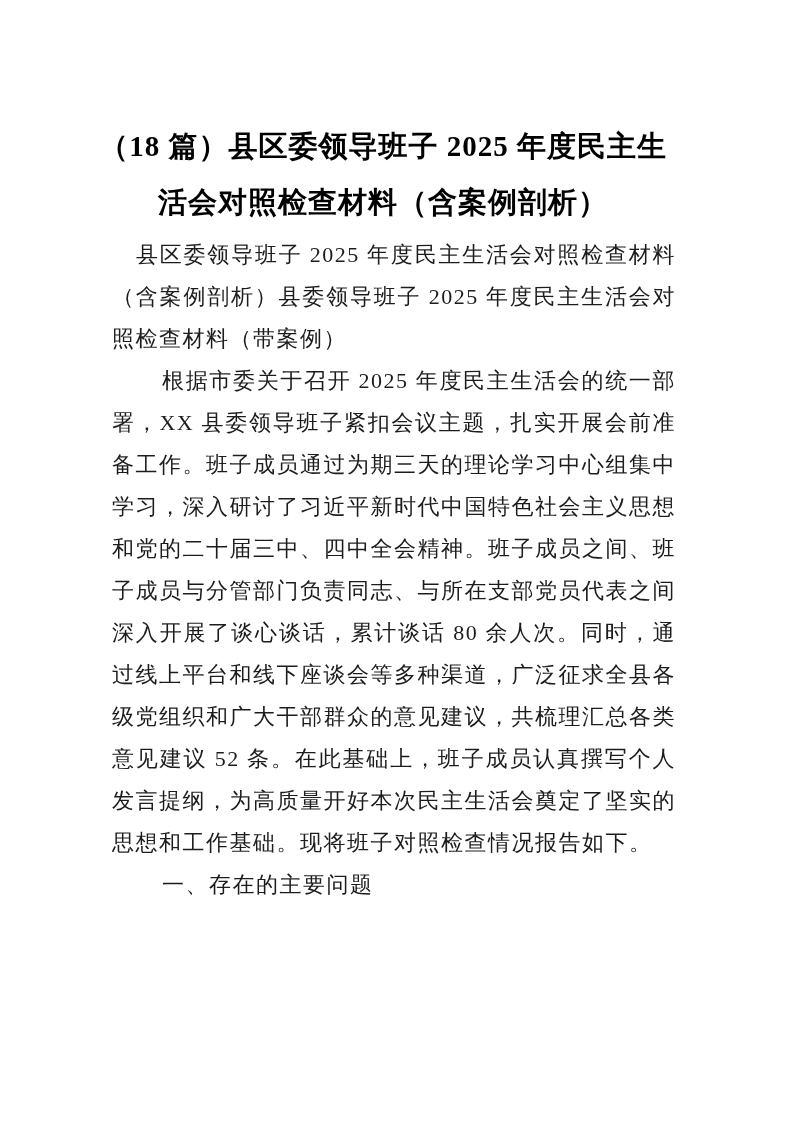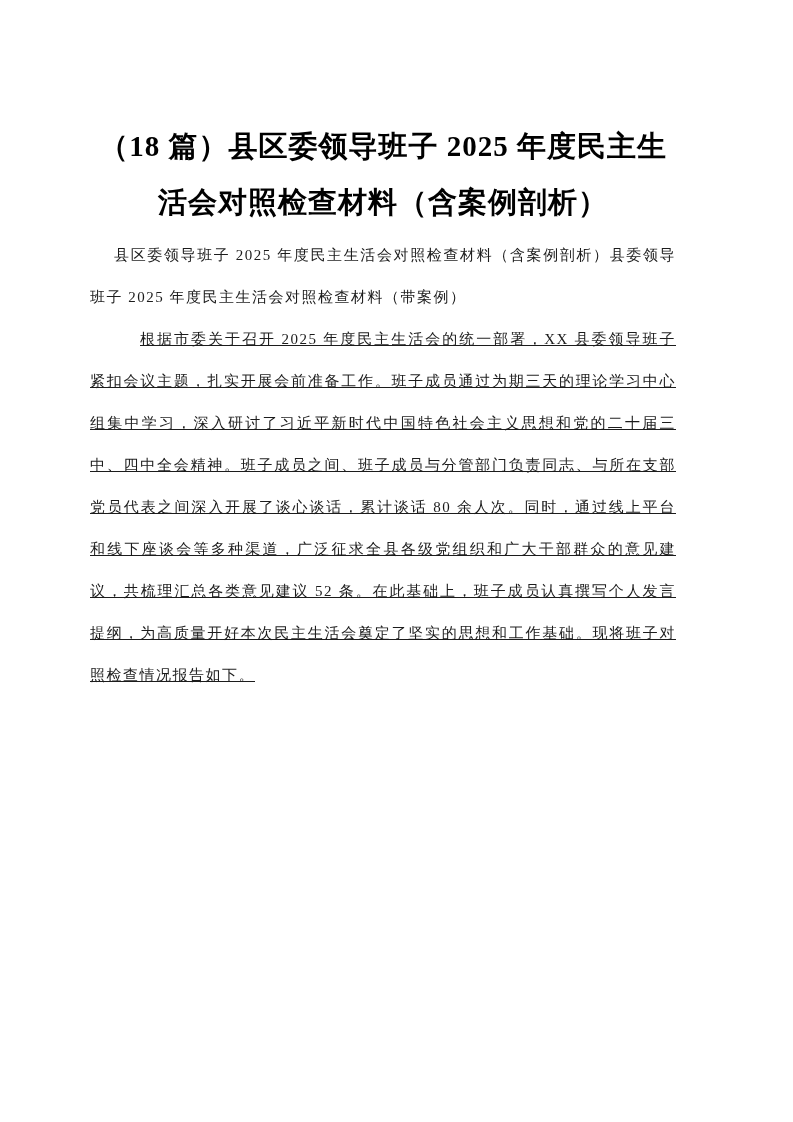--- a/index.html
+++ b/index.html
@@ -22,35 +22,37 @@
     margin: 0 0 4px 0;
     font-family: "Liberation Serif", "DejaVu Serif", serif;
     font-weight: 700;
     font-size: 29px;
     line-height: 56px;
     letter-spacing: 1px;
     text-align: center;
     color: #000000;
   }
   .doc-body {
-    font-size: 15px;
+    font-size: 22px;
     line-height: 42px;
     letter-spacing: 1.5px;
     text-align: justify;
     color: #1c1c1c;
+    margin-left: 22px;
   }
   .doc-body p.para {
     margin: 0;
     padding: 0;
   }
   .doc-body p.indent-1 { text-indent: 24px; }
-  .doc-body p.indent-2 { text-indent: 50px; text-decoration: underline; }
+  .doc-body p.indent-2 { text-indent: 50px; }
 </style>
 </head>
 <body>
 
 <div class="page">
   <h1 class="doc-title">（18 篇）县区委领导班子 2025 年度民主生活会对照检查材料（含案例剖析）</h1>
   <div class="doc-body">
       <p class="para indent-1">县区委领导班子 2025 年度民主生活会对照检查材料（含案例剖析）县委领导班子 2025 年度民主生活会对照检查材料（带案例）</p>
       <p class="para indent-2">根据市委关于召开 2025 年度民主生活会的统一部署，XX 县委领导班子紧扣会议主题，扎实开展会前准备工作。班子成员通过为期三天的理论学习中心组集中学习，深入研讨了习近平新时代中国特色社会主义思想和党的二十届三中、四中全会精神。班子成员之间、班子成员与分管部门负责同志、与所在支部党员代表之间深入开展了谈心谈话，累计谈话 80 余人次。同时，通过线上平台和线下座谈会等多种渠道，广泛征求全县各级党组织和广大干部群众的意见建议，共梳理汇总各类意见建议 52 条。在此基础上，班子成员认真撰写个人发言提纲，为高质量开好本次民主生活会奠定了坚实的思想和工作基础。现将班子对照检查情况报告如下。</p>
+      <p class="para indent-2">一、存在的主要问题</p>
     </div>
 </div>
 
 </body></html>

